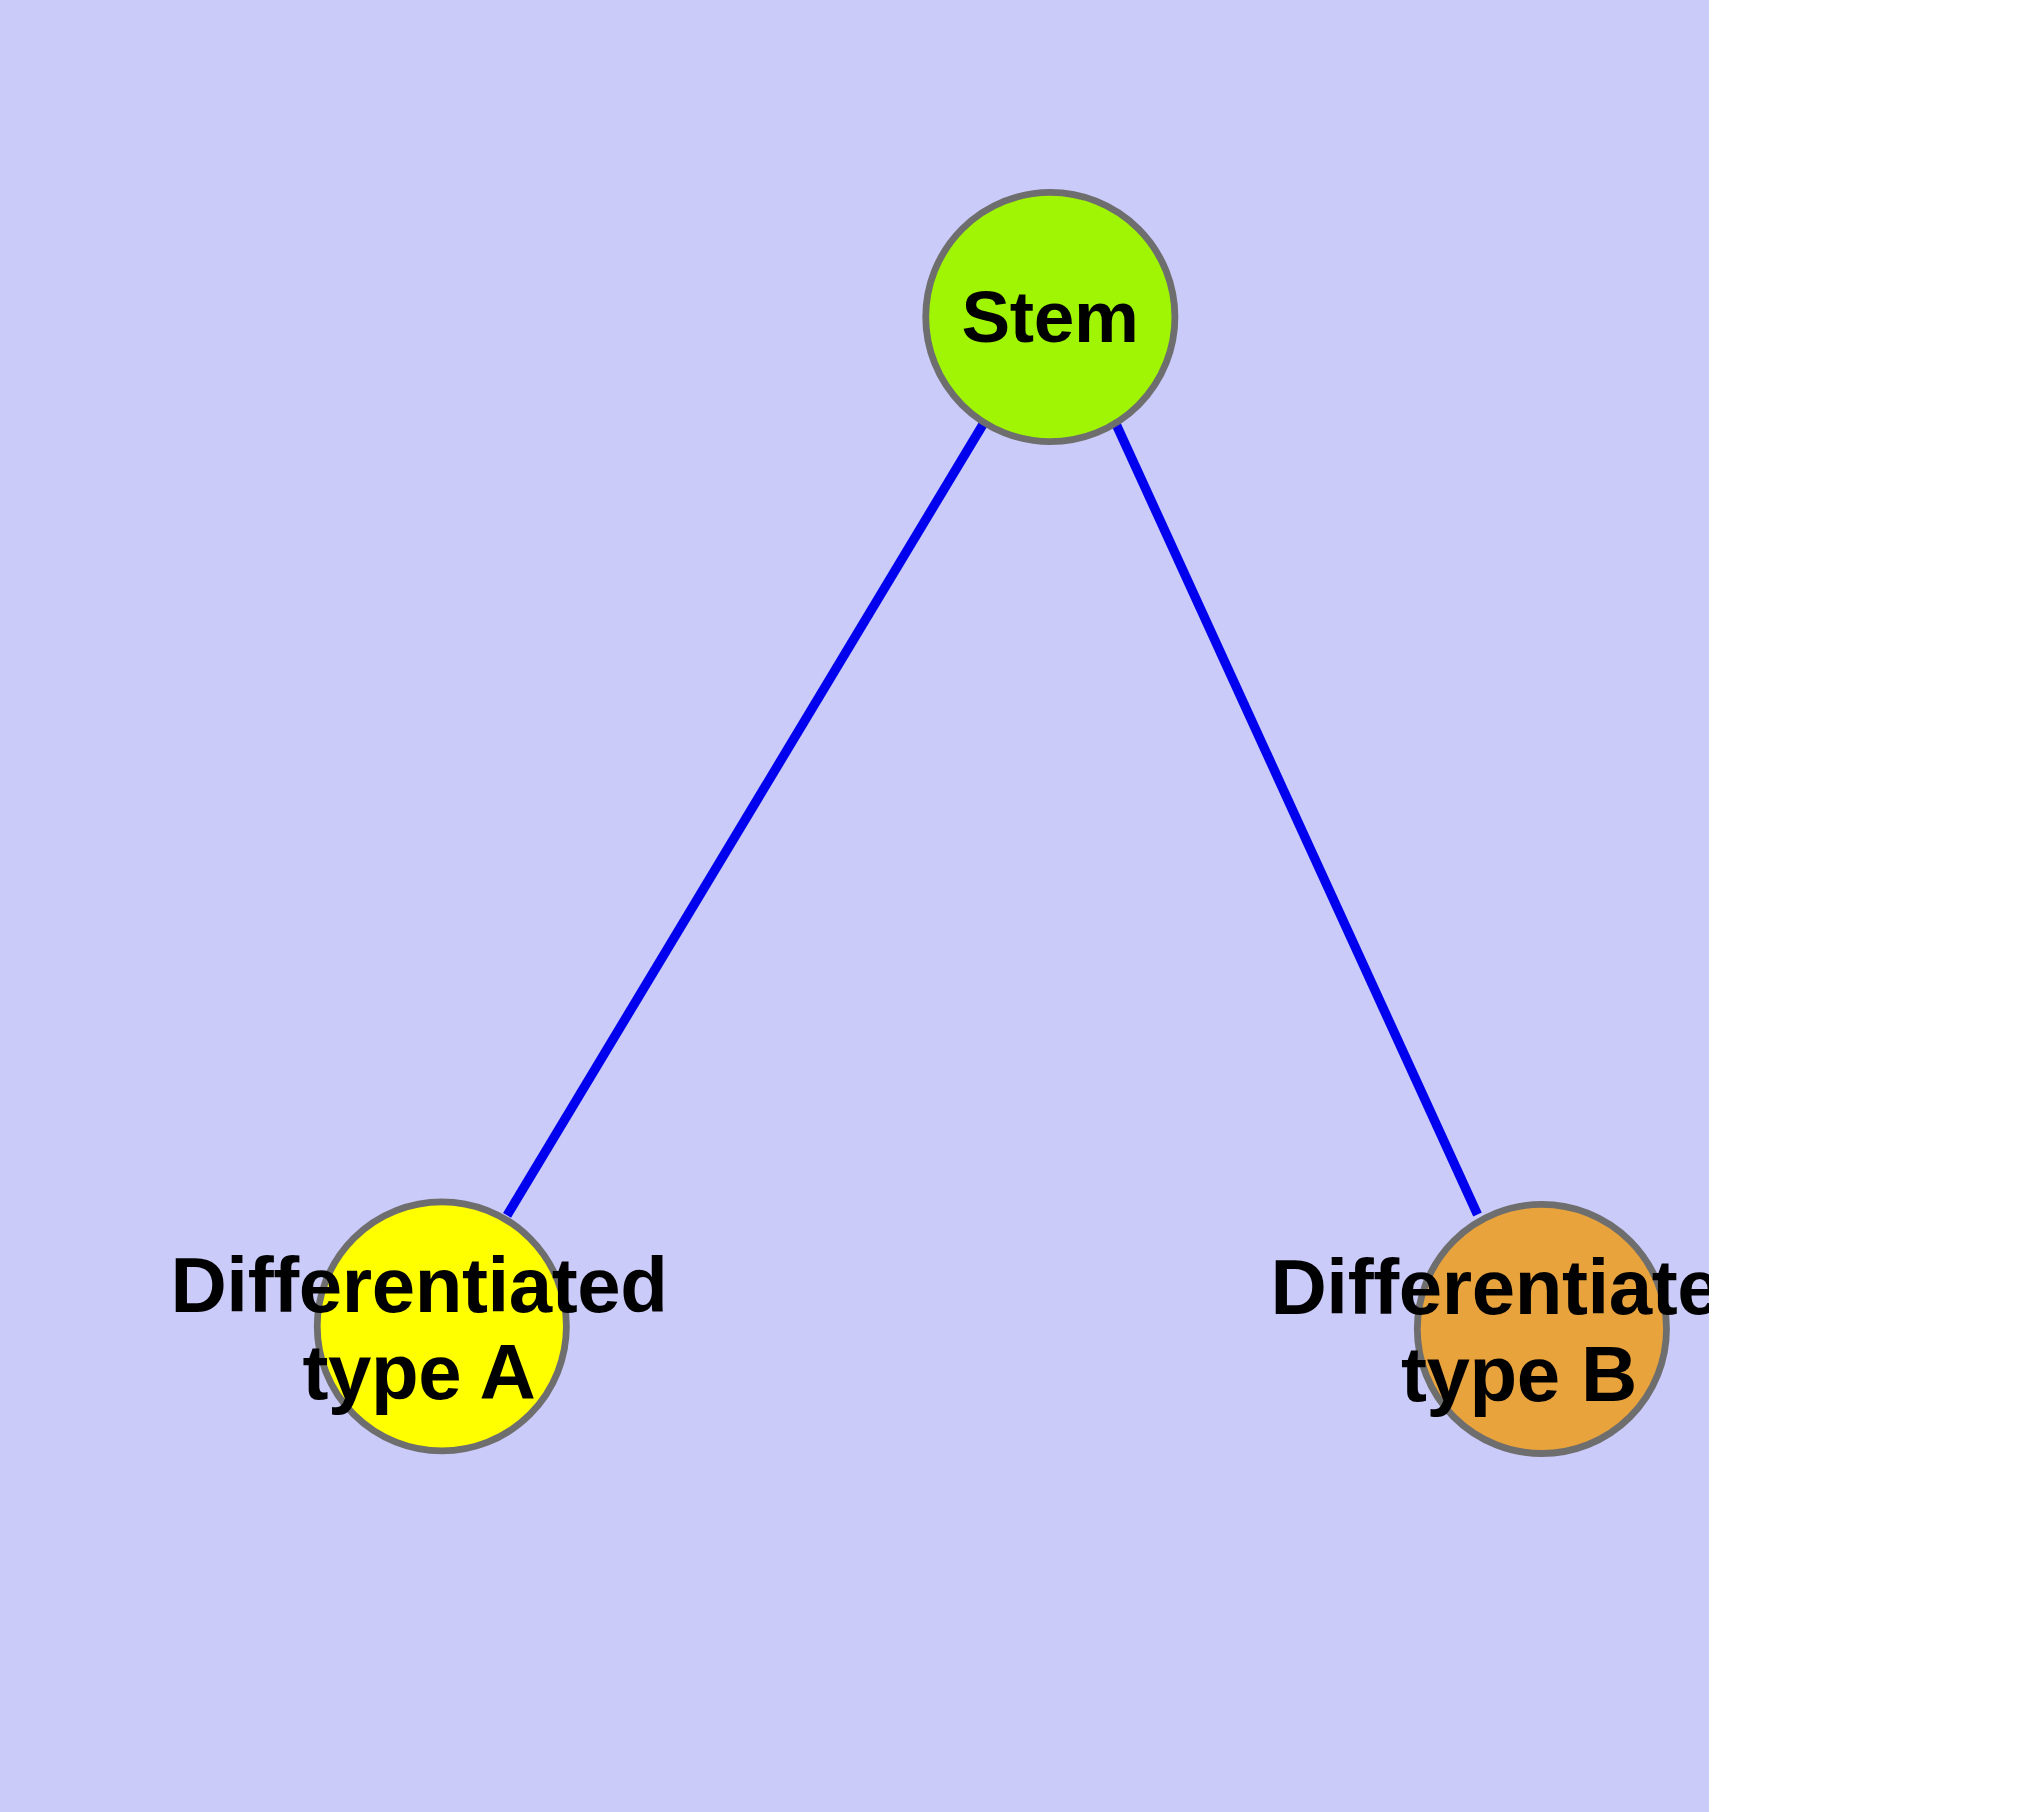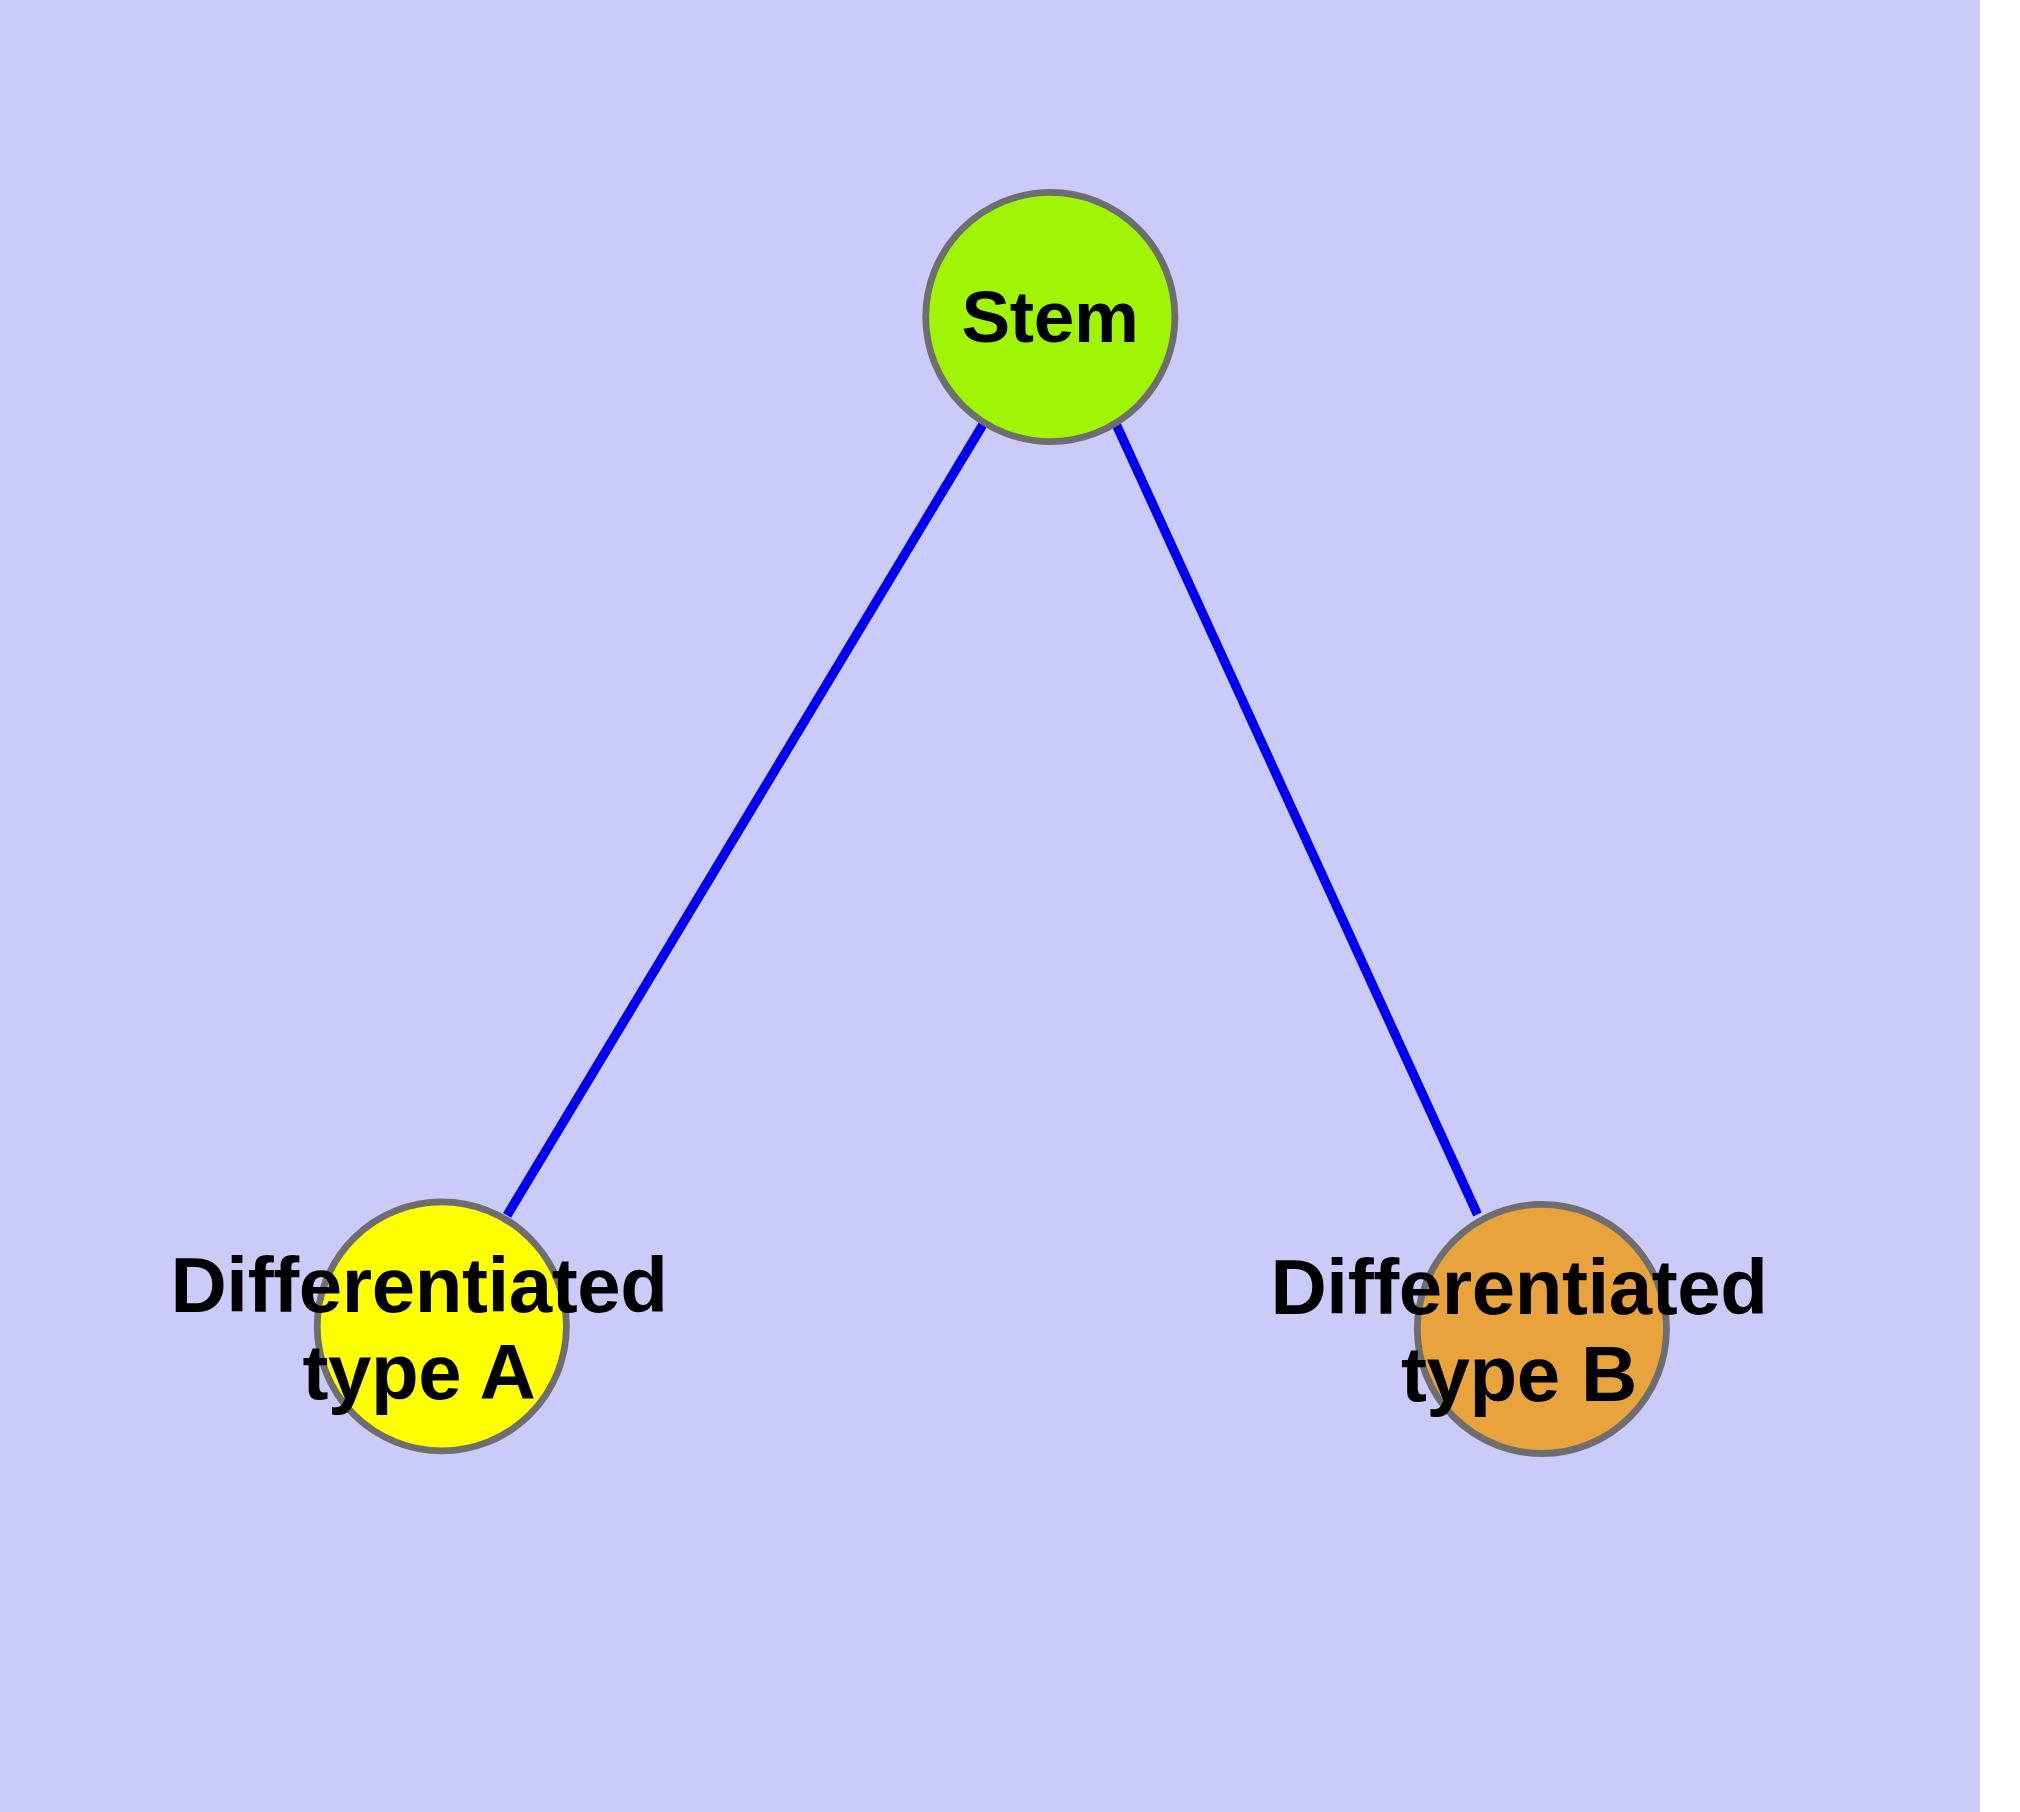--- a/index.html
+++ b/index.html
@@ -53,21 +53,21 @@
   #label-diff-b {
     font-size: 78px;
     left: 1519px;
     top: 1331px;
     transform: translate(-50%, -50%);
   }
 </style>
 </head>
 <body>
 
-<div id="canvas" style="width: 1980px; height: 1812px;">
+<div id="canvas" style="width: 1709px; height: 1812px;">
 
   <div id="graph-bg" style="background: rgb(203, 203, 250);"></div>
 
   <svg id="graph-svg" viewBox="0 0 2384 2138" xmlns="http://www.w3.org/2000/svg" style="width: 2021px; height: 1812px;">
 
     <g>
       <line class="graph-edge" x1="1160" y1="500" x2="598" y2="1434" stroke="#0000EE" stroke-width="11" stroke-linecap="butt"></line>
       <line class="graph-edge" x1="1315" y1="497" x2="1743" y2="1433" stroke="#0000EE" stroke-width="11" stroke-linecap="butt"></line>
     </g>
 

